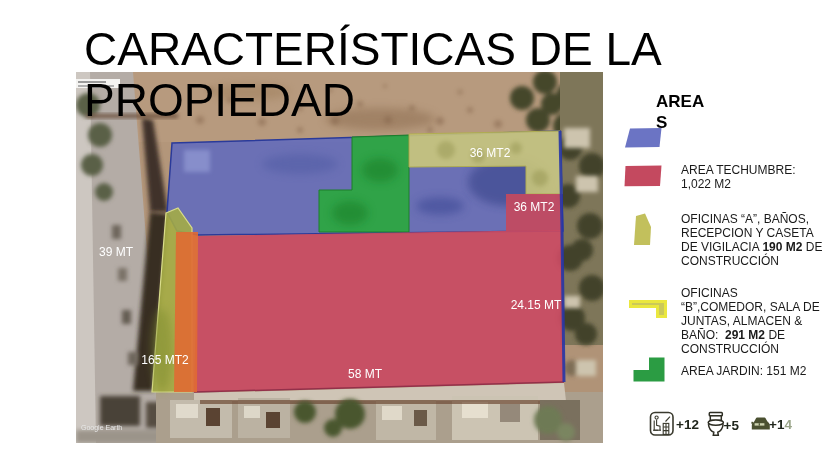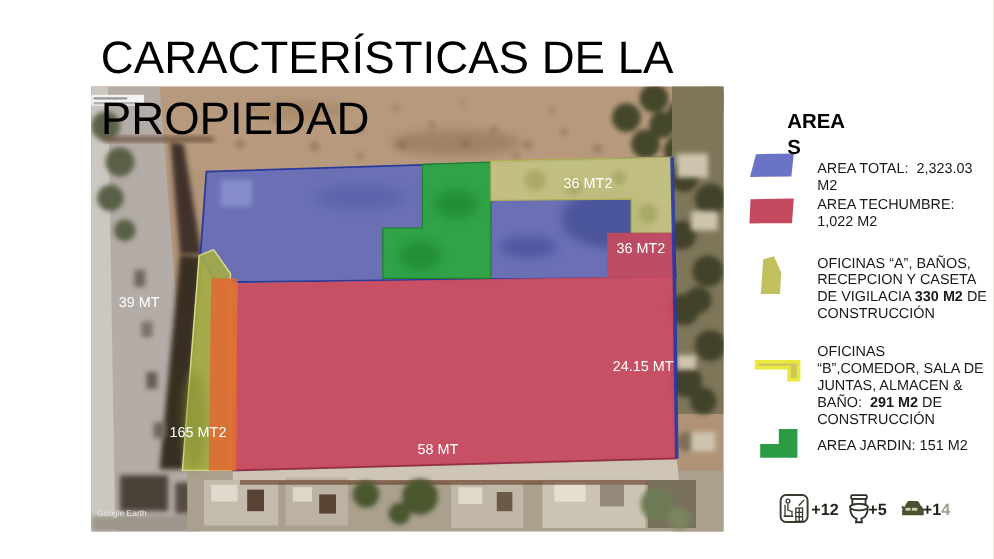--- a/index.html
+++ b/index.html
@@ -1,17 +1,17 @@
 <!DOCTYPE html>
 <html><head>
 <meta charset="utf-8">
 <style>
 html,body{margin:0;padding:0}
 .page{position:relative;width:828px;height:466px;background:#ffffff;overflow:hidden;font-family:"Liberation Sans",sans-serif}
-.title{position:absolute;left:84px;top:24px;font-size:38px;line-height:51px;color:#000;letter-spacing:0px;z-index:5;white-space:pre-line}
+.title{position:absolute;left:84px;top:24px;font-size:46px;line-height:51px;color:#000;letter-spacing:0px;z-index:5;white-space:pre-line}
 .leg{position:absolute;font-size:12px;line-height:14px;color:#1a1a1a;z-index:4}
 .hdr{position:absolute;left:656px;top:91px;font-size:17px;line-height:21px;font-weight:bold;color:#000;z-index:4}
 </style>
 </head>
 <body>
 <div class="page">
 
 <svg width="828" height="466" viewBox="0 0 828 466" style="position:absolute;left:0;top:0" xmlns="http://www.w3.org/2000/svg">
   <defs>
     <filter id="b2" x="-50%" y="-50%" width="200%" height="200%">
@@ -241,22 +241,21 @@
     <text x="723.5" y="429.5">+5</text>
     <text x="769" y="429.3">+1<tspan fill="#9aa58a">4</tspan></text>
   </g>
 </svg>
 
 <div class="title">CARACTERÍSTICAS DE LA
 PROPIEDAD</div>
 
 <div class="hdr">AREA<br>S</div>
 
-<div class="leg" style="left:681px;top:133px;width:136px">AREA TOTAL:&nbsp; 2,323.03 M2</div>
 
 <div class="leg" style="left:681px;top:163px;width:136px">AREA TECHUMBRE: 1,022 M2</div>
 
-<div class="leg" style="left:681px;top:212px;width:150px">OFICINAS “A”, BAÑOS,<br>RECEPCION Y CASETA<br>DE VIGILACIA <b>330 M2</b> DE<br>CONSTRUCCIÓN</div>
+<div class="leg" style="left:681px;top:212px;width:150px">OFICINAS “A”, BAÑOS,<br>RECEPCION Y CASETA<br>DE VIGILACIA <b>190 M2</b> DE<br>CONSTRUCCIÓN</div>
 
 <div class="leg" style="left:681px;top:286px;width:150px">OFICINAS<br>“B”,COMEDOR, SALA DE<br>JUNTAS, ALMACEN &amp;<br>BAÑO:&nbsp; <b>291 M2</b> DE<br>CONSTRUCCIÓN</div>
 
 <div class="leg" style="left:681px;top:364px;width:145px">AREA JARDIN: 151 M2</div>
 </div>
 
 </body></html>

